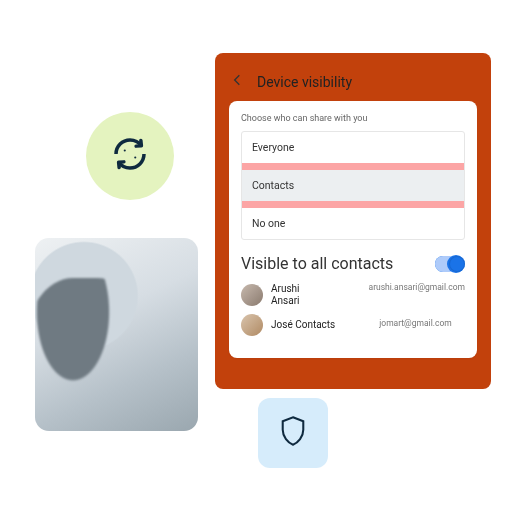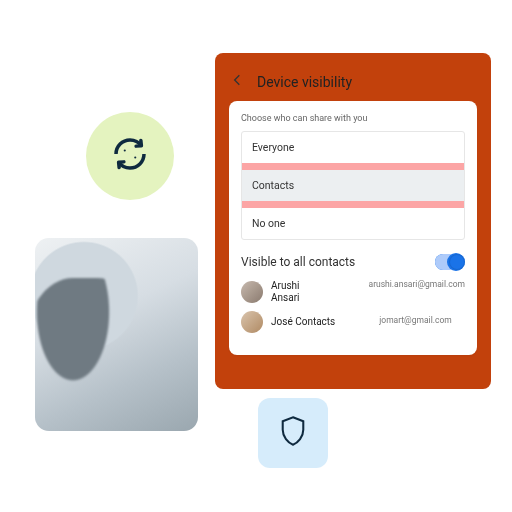--- a/index.html
+++ b/index.html
@@ -111,21 +111,21 @@
   }
   .option:last-child { border-bottom: none; }
   .option.selected { background: #eceff1; }
 
   .toggle-row {
     display: flex;
     justify-content: space-between;
     align-items: center;
     margin-bottom: 10px;
   }
-  .toggle-label { font-size: 12px; color: #333; }
+  .toggle-label { font-size: 16px; color: #333; }
   .switch {
     width: 30px; height: 16px; border-radius: 10px;
     background: #1a73e8; position: relative; cursor:pointer;
   }
   .switch::after{
     content:"";
     position:absolute; right:1px; top:1px;
     width:14px; height:14px; border-radius:50%;
     background:#1a73e8;
     box-shadow: 0 0 0 1px rgba(0,0,0,.1);

